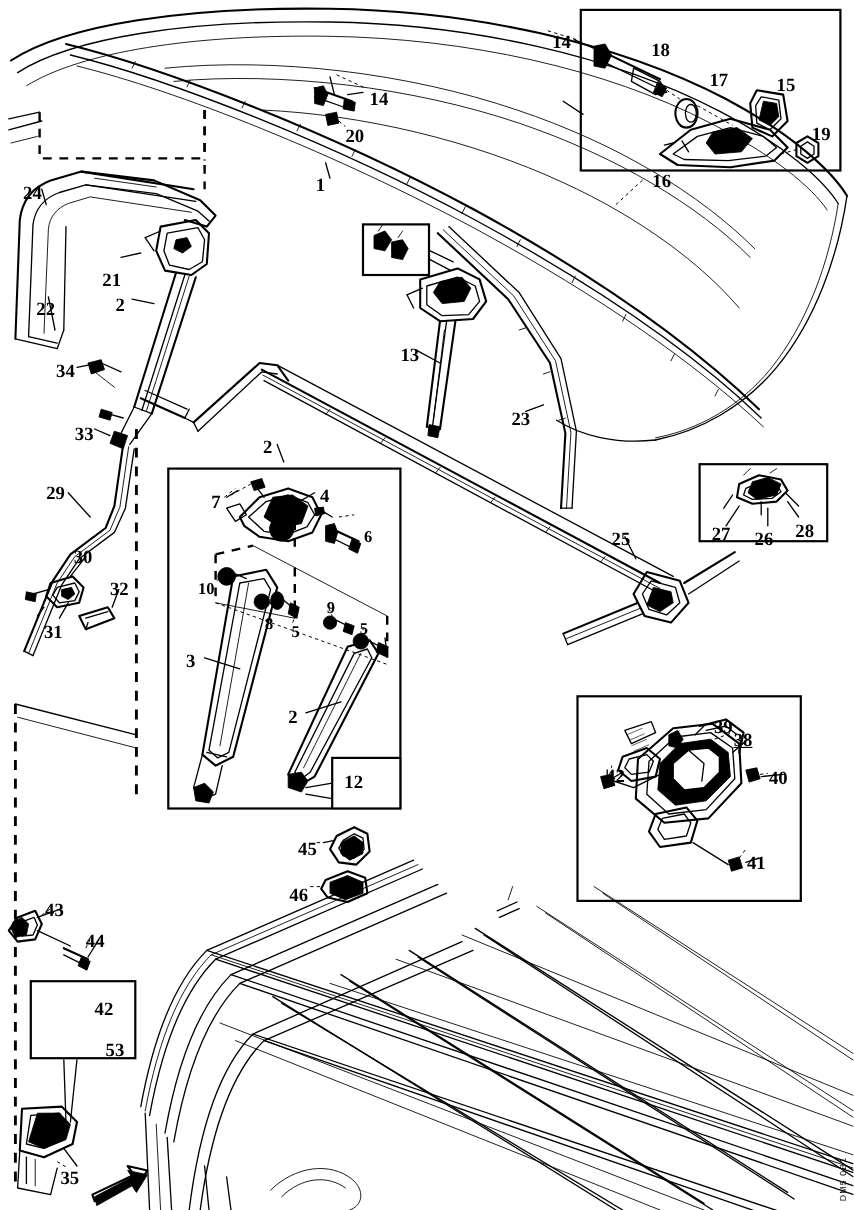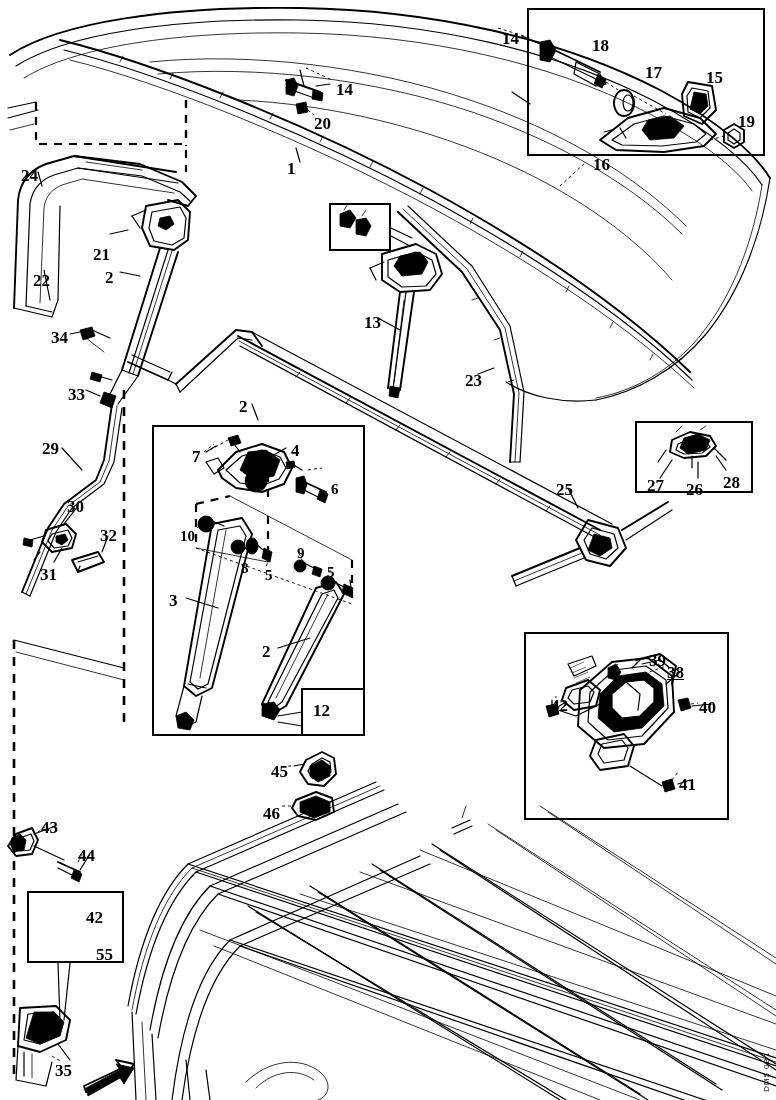--- a/index.html
+++ b/index.html
@@ -574,21 +574,21 @@
       <div class="callout" style="left: 647px; top: 477px; text-align: center;">27</div>
       <div class="callout" style="left: 723px; top: 474px;">28</div>
       <div class="callout" style="left: 42px; top: 440px;">29</div>
       <div class="callout" style="left: 67px; top: 498px;">30</div>
       <div class="callout" style="left: 40px; top: 566px;">31</div>
       <div class="callout" style="left: 100px; top: 527px;">32</div>
       <div class="callout" style="left: 68px; top: 386px; text-align: right;">33</div>
       <div class="callout" style="left: 51px; top: 329px;">34</div>
       <div class="callout" style="left: 55px; top: 1062px;">35</div>
       <div class="callout" style="left: 86px; top: 909px;">42</div>
-      <div class="callout" style="left: 96px; top: 946px;">55</div>
+      <div class="callout" style="left: 96px; top: 946px;">53</div>
       <div class="callout" style="left: 667px; top: 664px; text-decoration: underline;">38</div>
       <div class="callout" style="left: 649px; top: 652px;">39</div>
       <div class="callout" style="left: 699px; top: 699px;">40</div>
       <div class="callout" style="left: 679px; top: 776px;">41</div>
       <div class="callout" style="left: 551px; top: 697px;">42</div>
       <div class="callout" style="left: 41px; top: 819px;">43</div>
       <div class="callout" style="left: 78px; top: 847px;">44</div>
       <div class="callout" style="left: 271px; top: 763px;">45</div>
       <div class="callout" style="left: 263px; top: 805px;">46</div>
     </div>

